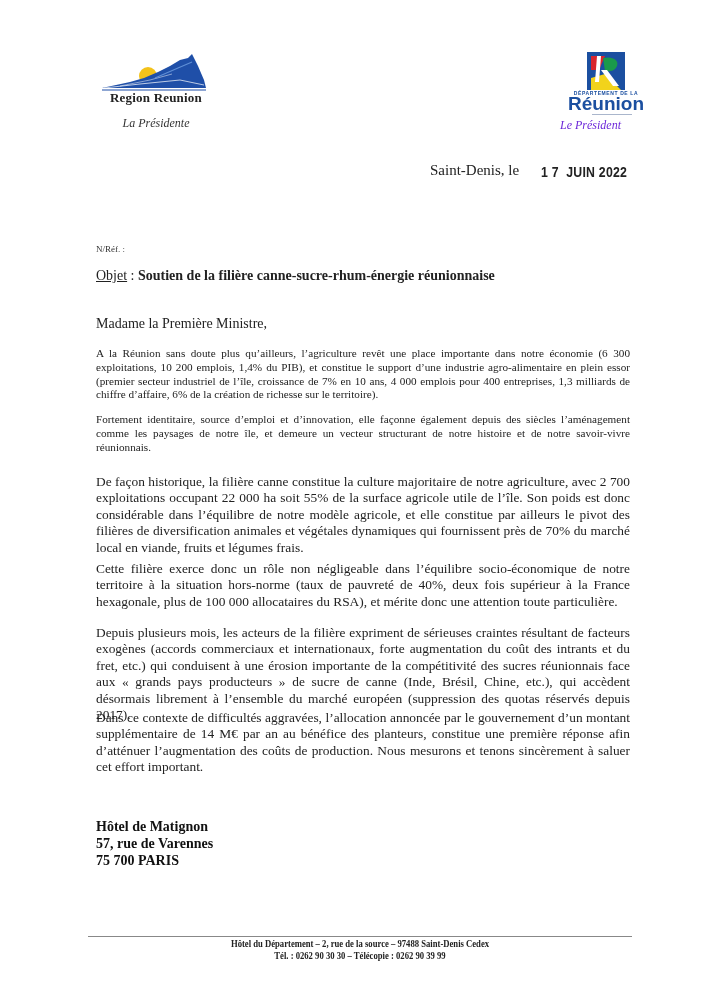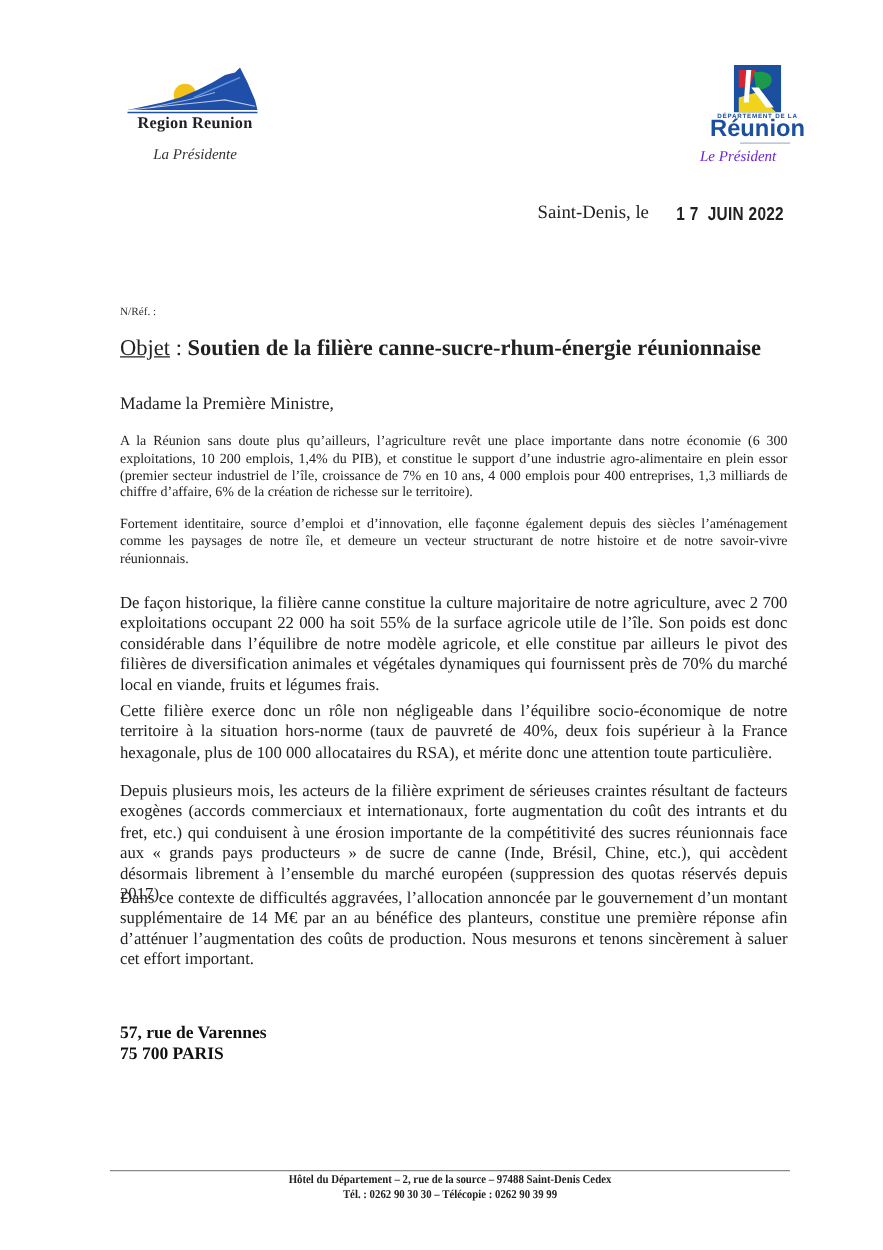--- a/index.html
+++ b/index.html
@@ -42,21 +42,21 @@
 
     
     #place { left: 430px; top: 162px; font-size: 15px; color: #222; }
     #date-stamp {
       left: 541px; top: 163px; font-family: "Liberation Sans", sans-serif;
       font-size: 15px; font-weight: bold; color: #222; letter-spacing: 0.3px;
       transform: scaleX(0.82); transform-origin: left center;
     }
 
     #ref { left: 96px; top: 244px; font-size: 9px; color: #333; }
-    #subject { left: 96px; top: 268px; font-size: 18px; color: #222; }
+    #subject { left: 96px; top: 268px; font-size: 14px; color: #222; }
     #subject-label { text-decoration: underline; font-weight: normal; }
     #subject-text { font-weight: bold; }
 
     #salutation { left: 96px; top: 316px; font-size: 14px; color: #222; }
 
     .para {
       position: absolute; left: 96px; width: 534px;
       text-align: justify; color: #222;
     }
     .para.small { font-size: 11.2px; line-height: 13.8px; }
@@ -123,20 +123,21 @@
 <div class="abs" id="salutation">Madame la Première Ministre,</div>
 
 <div class="para small" id="para-1">A la Réunion sans doute plus qu’ailleurs, l’agriculture revêt une place importante dans notre économie (6 300 exploitations, 10 200 emplois, 1,4% du PIB), et constitue le support d’une industrie agro-alimentaire en plein essor (premier secteur industriel de l’île, croissance de 7% en 10 ans, 4 000 emplois pour 400 entreprises, 1,3 milliards de chiffre d’affaire, 6% de la création de richesse sur le territoire).</div>
 <div class="para small" id="para-2">Fortement identitaire, source d’emploi et d’innovation, elle façonne également depuis des siècles l’aménagement comme les paysages de notre île, et demeure un vecteur structurant de notre histoire et de notre savoir-vivre réunionnais.</div>
 <div class="para big" id="para-3">De façon historique, la filière canne constitue la culture majoritaire de notre agriculture, avec 2 700 exploitations occupant 22 000 ha soit 55% de la surface agricole utile de l’île. Son poids est donc considérable dans l’équilibre de notre modèle agricole, et elle constitue par ailleurs le pivot des filières de diversification animales et végétales dynamiques qui fournissent près de 70% du marché local en viande, fruits et légumes frais.</div>
 <div class="para big" id="para-4">Cette filière exerce donc un rôle non négligeable dans l’équilibre socio-économique de notre territoire à la situation hors-norme (taux de pauvreté de 40%, deux fois supérieur à la France hexagonale, plus de 100 000 allocataires du RSA), et mérite donc une attention toute particulière.</div>
 <div class="para big" id="para-5">Depuis plusieurs mois, les acteurs de la filière expriment de sérieuses craintes résultant de facteurs exogènes (accords commerciaux et internationaux, forte augmentation du coût des intrants et du fret, etc.) qui conduisent à une érosion importante de la compétitivité des sucres réunionnais face aux « grands pays producteurs » de sucre de canne (Inde, Brésil, Chine, etc.), qui accèdent désormais librement à l’ensemble du marché européen (suppression des quotas réservés depuis 2017).</div>
 <div class="para big" id="para-6">Dans ce contexte de difficultés aggravées, l’allocation annoncée par le gouvernement d’un montant supplémentaire de 14 M€ par an au bénéfice des planteurs, constitue  une première réponse  afin d’atténuer l’augmentation des coûts de production. Nous mesurons et tenons sincèrement à saluer cet effort important.</div>
 
 <div class="abs" id="recipient">
+  <div>Hôtel de Matignon</div>
   <div>57, rue de Varennes</div>
   <div>75 700 PARIS</div>
 </div>
 
 <div class="abs" id="footer-rule"></div>
 <div class="abs" id="footer">
   <div id="footer-address">Hôtel du Département – 2, rue de la source – 97488 Saint-Denis Cedex</div>
   <div id="footer-phone">Tél. : 0262 90 30 30 – Télécopie : 0262 90 39 99</div>
 </div>
 

